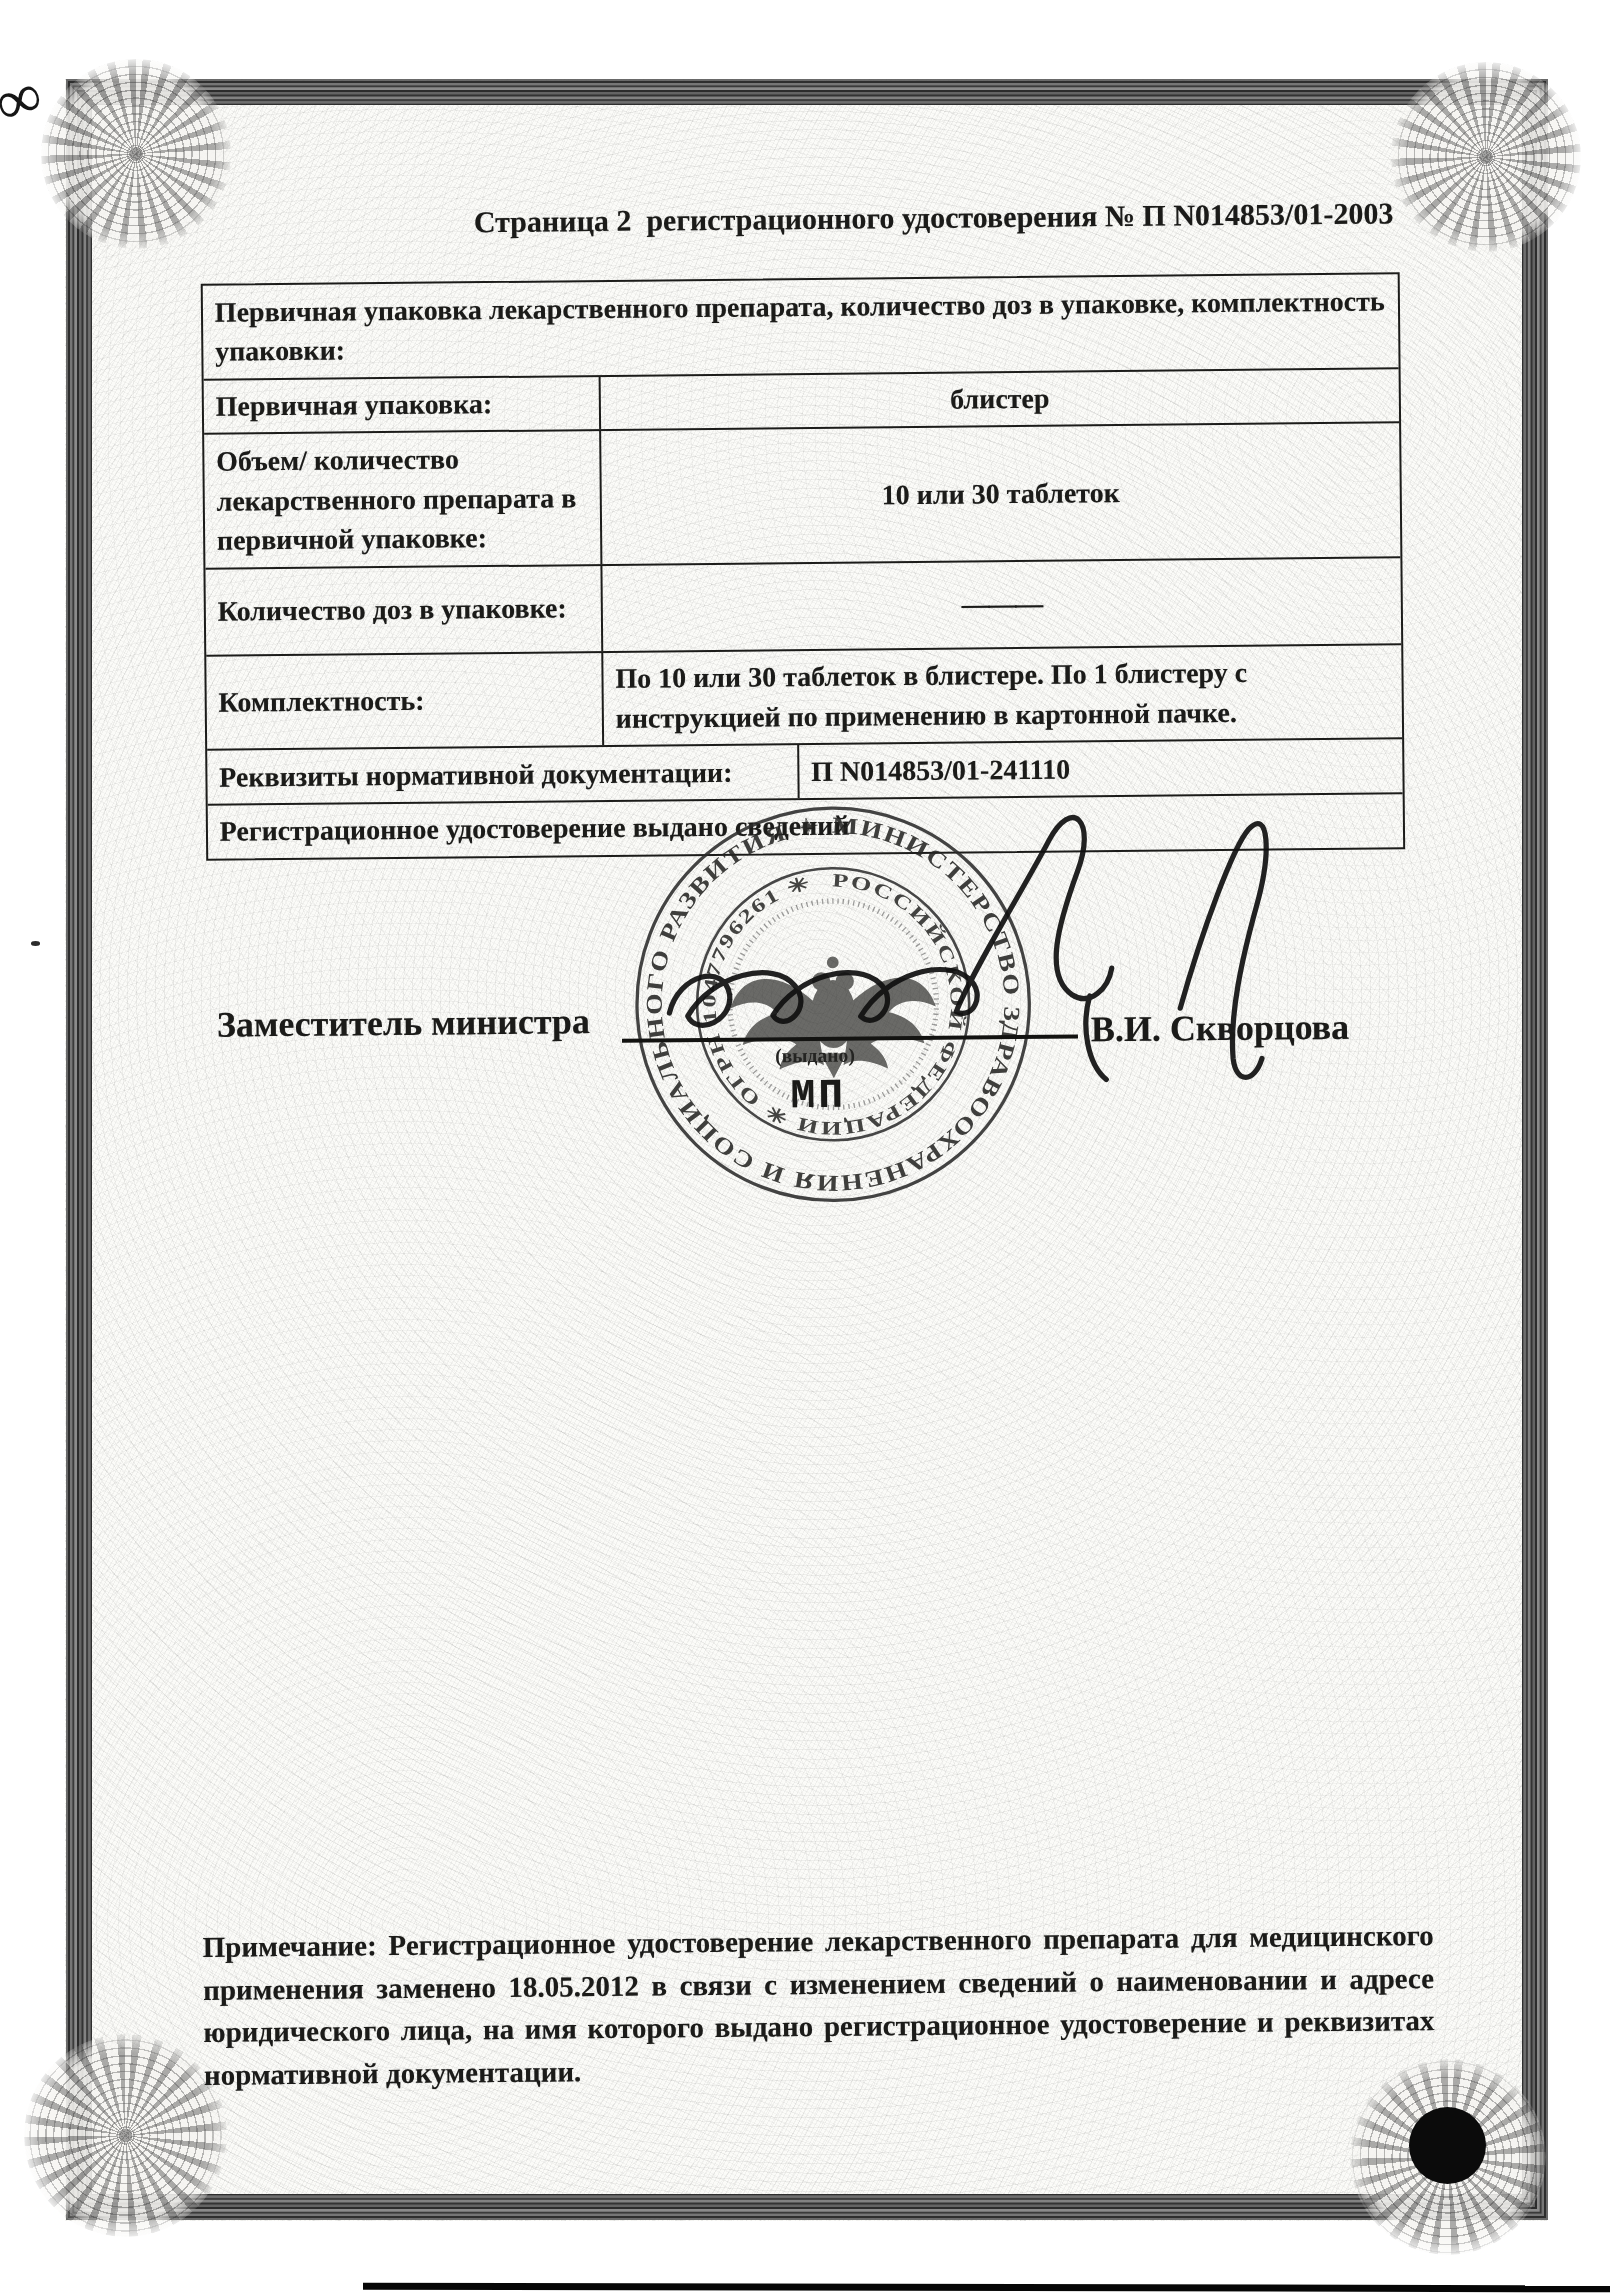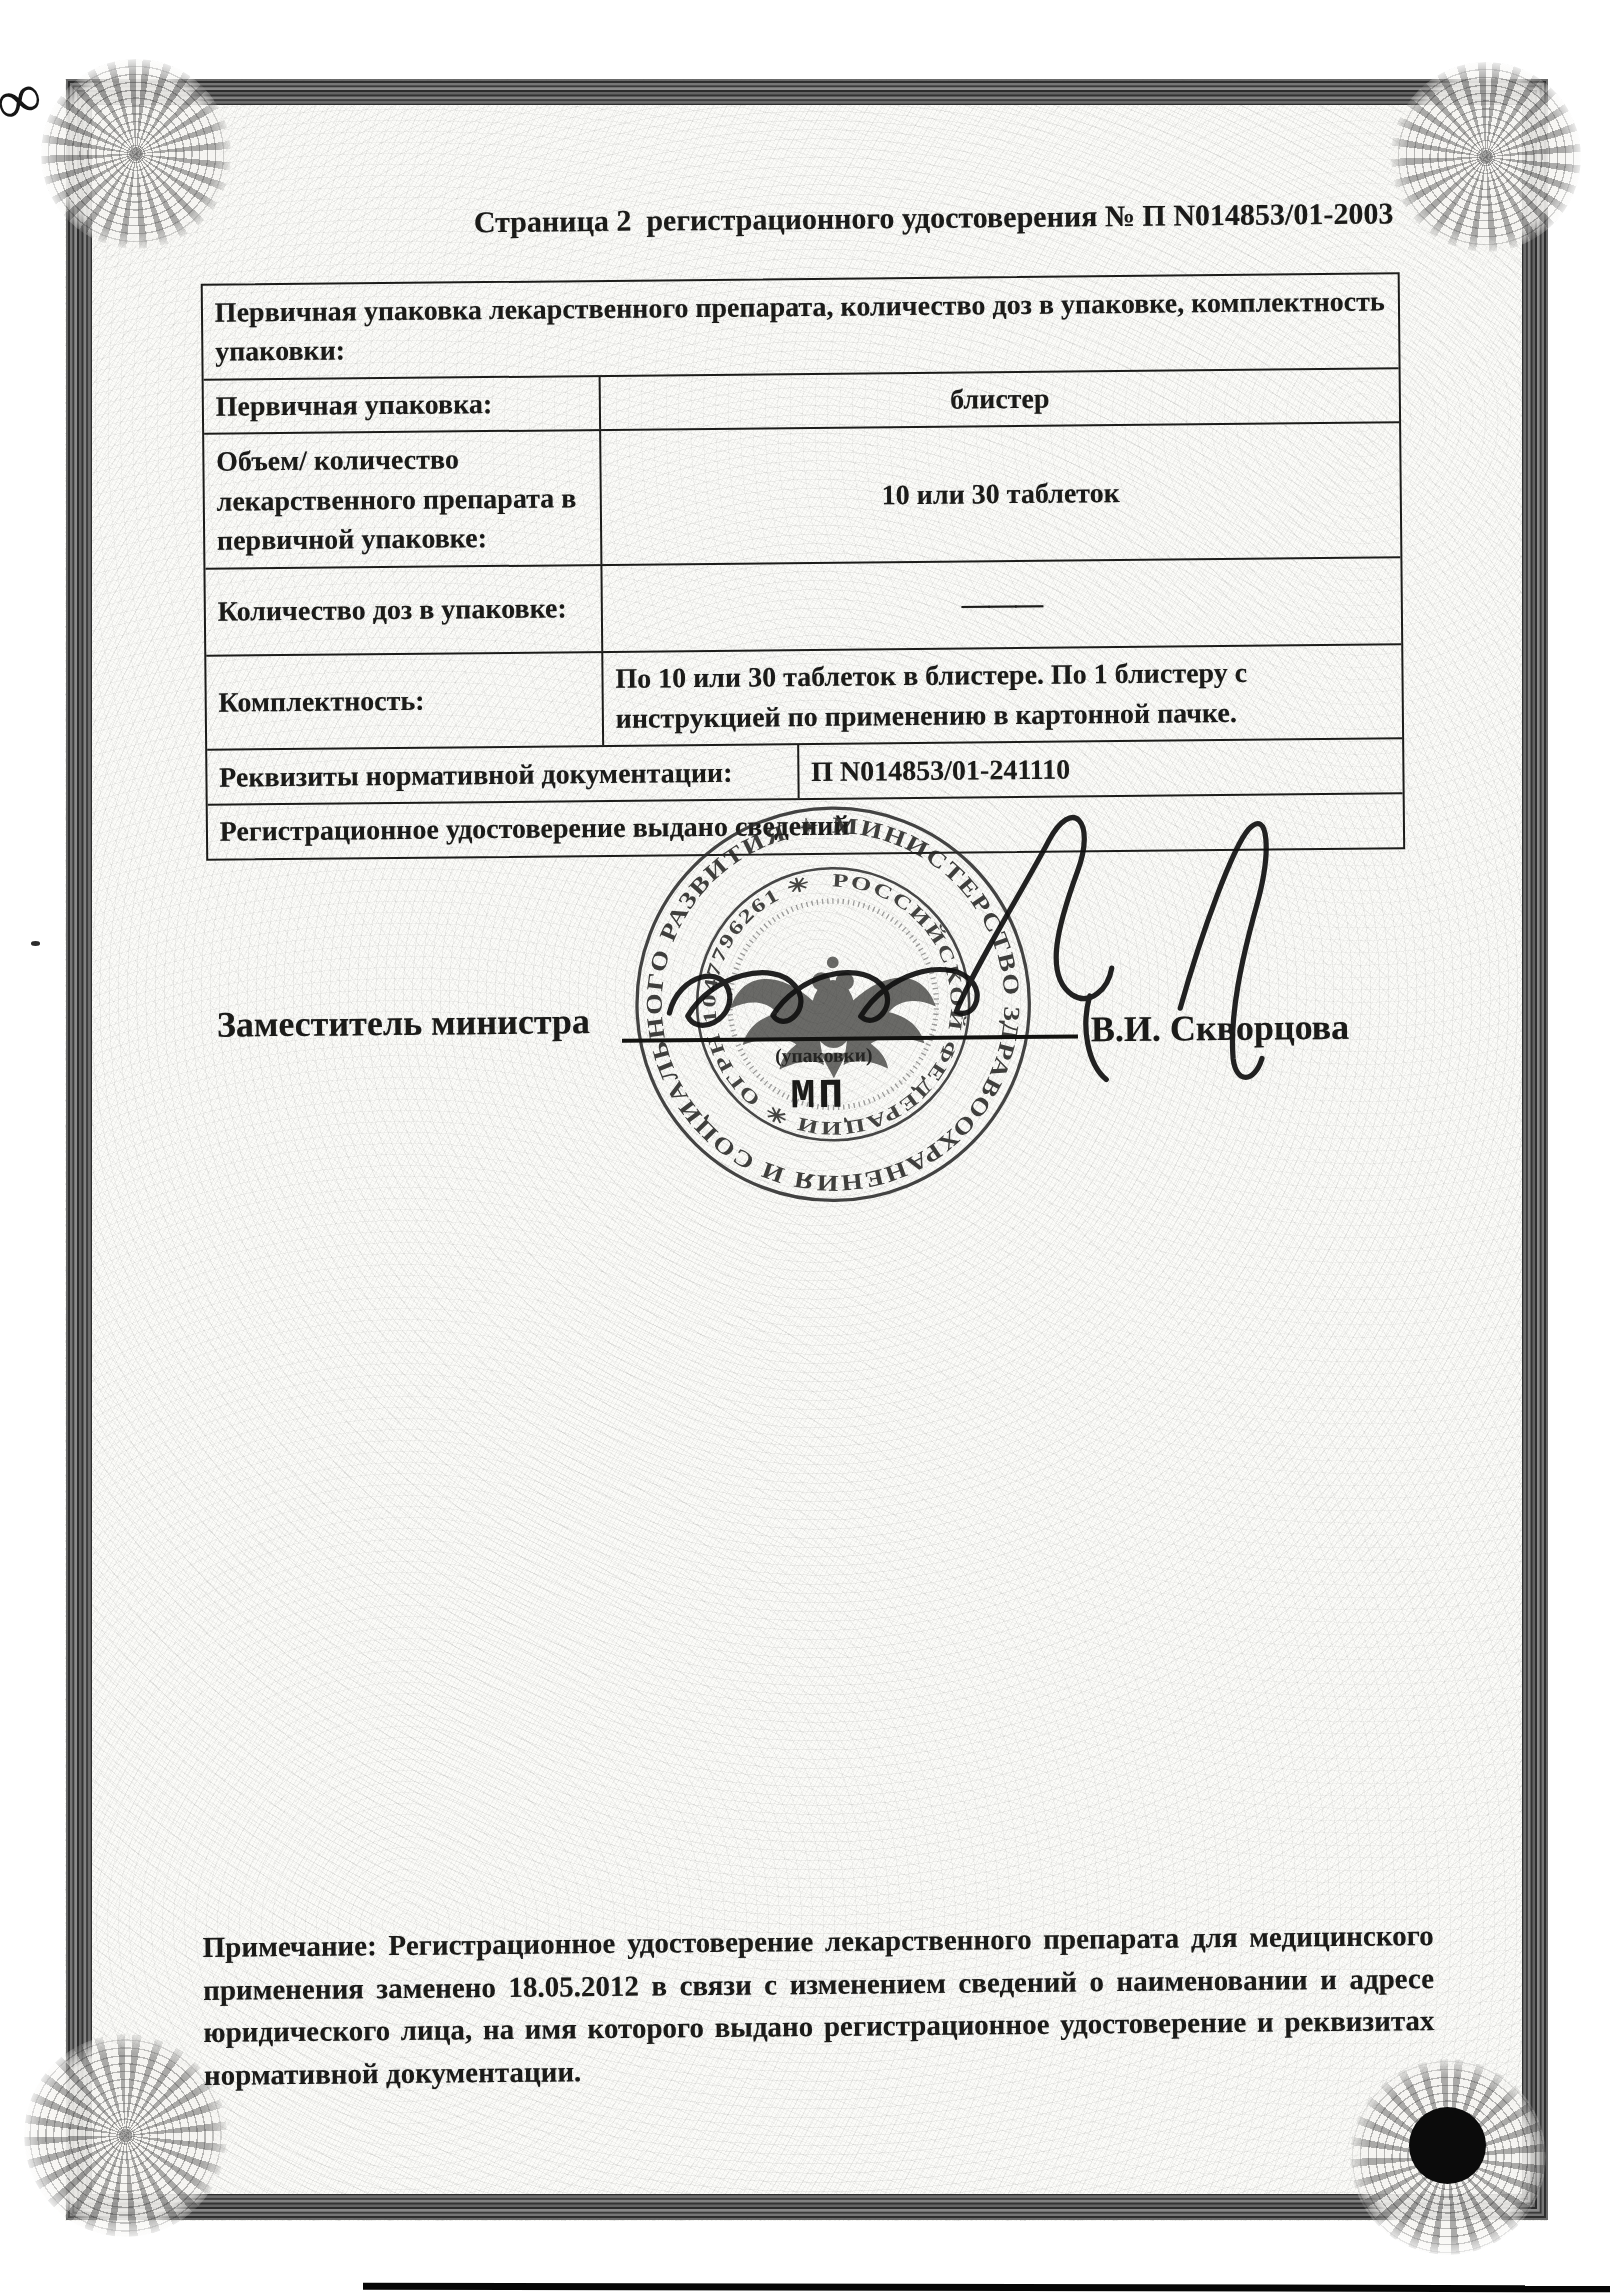--- a/index.html
+++ b/index.html
@@ -190,21 +190,21 @@
       C 95 262 190 240 222 280 C 250 315 205 352 188 325
       C 225 265 315 242 352 278 C 382 307 345 350 322 328
       C 362 262 452 240 488 272 C 515 296 492 336 468 322
       C 492 262 576 130 612 62 C 648 -4 685 32 655 110 C 625 190 602 268 645 298 C 672 316 700 290 706 258
       M 672 300 C 658 348 668 404 696 428
       M 810 320 C 845 200 893 75 917 48 C 948 15 952 82 928 165 C 905 245 885 330 890 398 C 894 436 922 436 934 398"></path>
   </svg>
 
   <div class="sig-title ink">Заместитель министра</div>
   <div class="sig-line"></div>
-  <div class="sig-caption">(упаковки)</div>
+  <div class="sig-caption">(выдано)</div>
   <div class="sig-mp ink">МП</div>
   <div class="sig-name ink">В.И. Скворцова</div>
 
   <p class="note ink">
     <span class="bold">Примечание:</span>
     <span>Регистрационное удостоверение лекарственного препарата для медицинского применения заменено 18.05.2012 в связи с изменением сведений о наименовании и адресе юридического лица, на имя которого выдано регистрационное удостоверение и реквизитах нормативной документации.</span>
   </p>
 
 </div>
 

